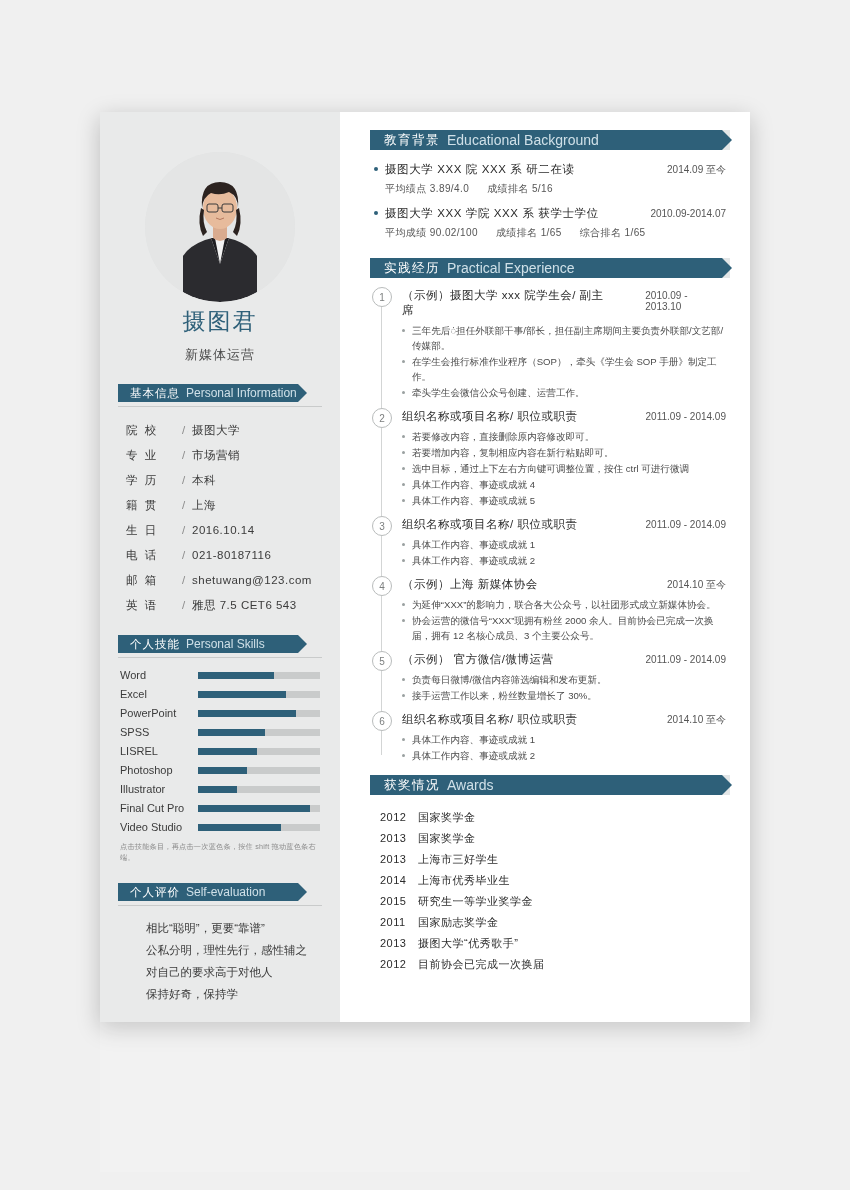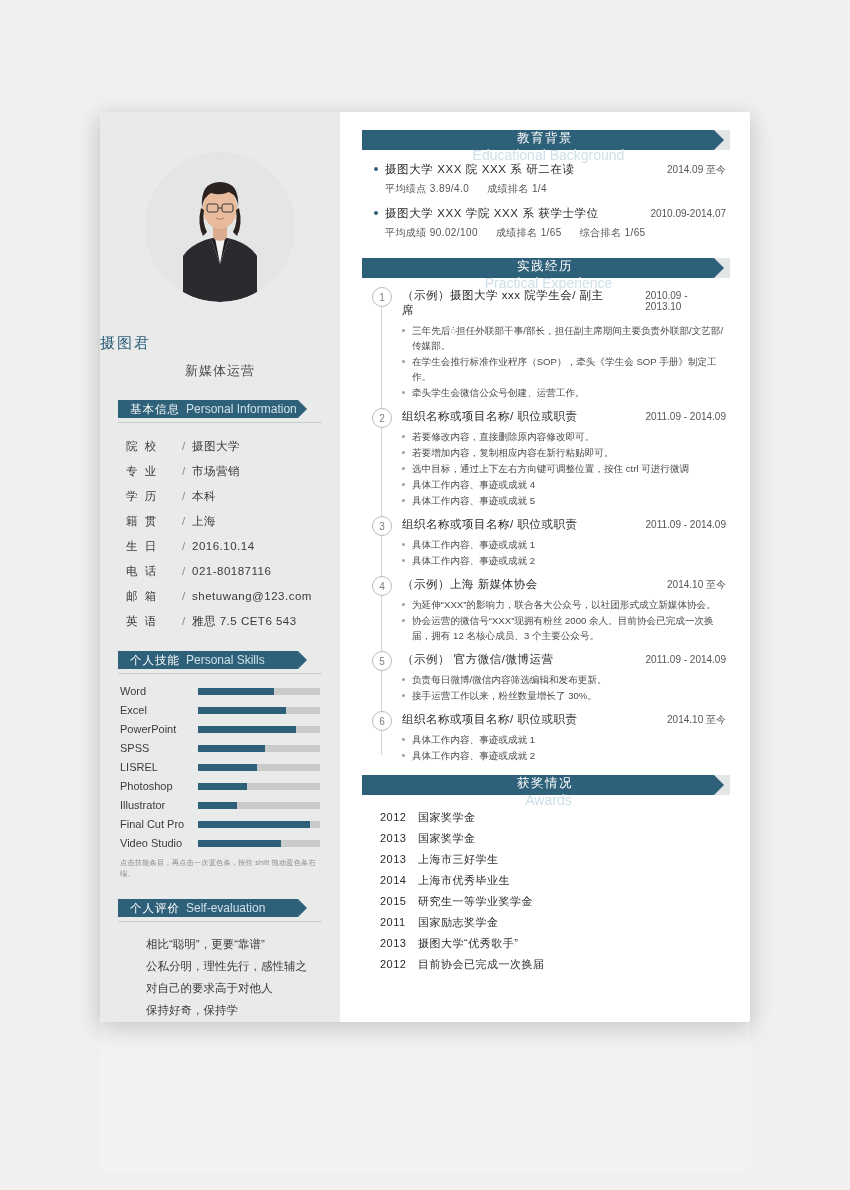--- a/index.html
+++ b/index.html
@@ -31,24 +31,25 @@
     width:150px;height:150px;
     margin:40px auto 0 auto;
     border-radius:50%;
     background:#e2e3e3;
     overflow:hidden;
   }
   .photo-person{
     position:absolute;left:0;top:0;width:150px;height:150px;
   }
   .nm{
+    text-align:center;
     color:#2e6079;
-    font-size:15px;
+    font-size:23px;
     letter-spacing:2px;
-    margin-top:32px;
+    margin-top:4px;
   }
   .role{
     text-align:center;
     color:#4a4a4a;
     font-size:13px;
     letter-spacing:1px;
     margin-top:9px;
   }
   .lsec{
     margin:20px 18px 0 18px;
@@ -103,24 +104,23 @@
   }
   
   .right{
     flex:1;
     padding:18px 20px 0 18px;
     box-sizing:border-box;
     position:relative;
   }
   .rsec{position:relative;height:22px;margin-bottom:6px;}
   .rsec .band{
-    position:absolute;left:4px;top:0;height:20px;width:352px;
+    position:absolute;left:12px;top:0;height:20px;width:352px;
     background:#2e6079;display:flex;align-items:center;padding-left:14px;
     box-sizing:border-box;
-    flex-direction:column;
   }
   .rsec .band:after{
     content:"";position:absolute;right:-10px;top:0;
     border-top:10px solid transparent;border-bottom:10px solid transparent;
     border-left:10px solid #2e6079;
   }
   .rsec .cn{color:#fff;font-size:12.5px;letter-spacing:1.5px;}
   .rsec .en{color:#cfe0e8;font-size:14px;margin-left:7px;}
   .rsec .tail{
     position:absolute;left:352px;top:0;right:0;height:20px;background:#e3e6e7;
@@ -363,21 +363,21 @@
     </div>
 
     <div class="edu-item">
       <div class="edu-head">
         <span class="dot"></span>
         <span class="t">摄图大学  XXX 院  XXX 系  研二在读</span>
         <span class="d">2014.09  至今</span>
       </div>
       <div class="edu-sub">
         <span>平均绩点 3.89/4.0</span>
-        <span>成绩排名 1/4</span>
+        <span>成绩排名 5/16</span>
       </div>
     </div>
 
     <div class="edu-item">
       <div class="edu-head">
         <span class="dot"></span>
         <span class="t">摄图大学  XXX 学院  XXX 系  获学士学位</span>
         <span class="d">2010.09-2014.07</span>
       </div>
       <div class="edu-sub">

